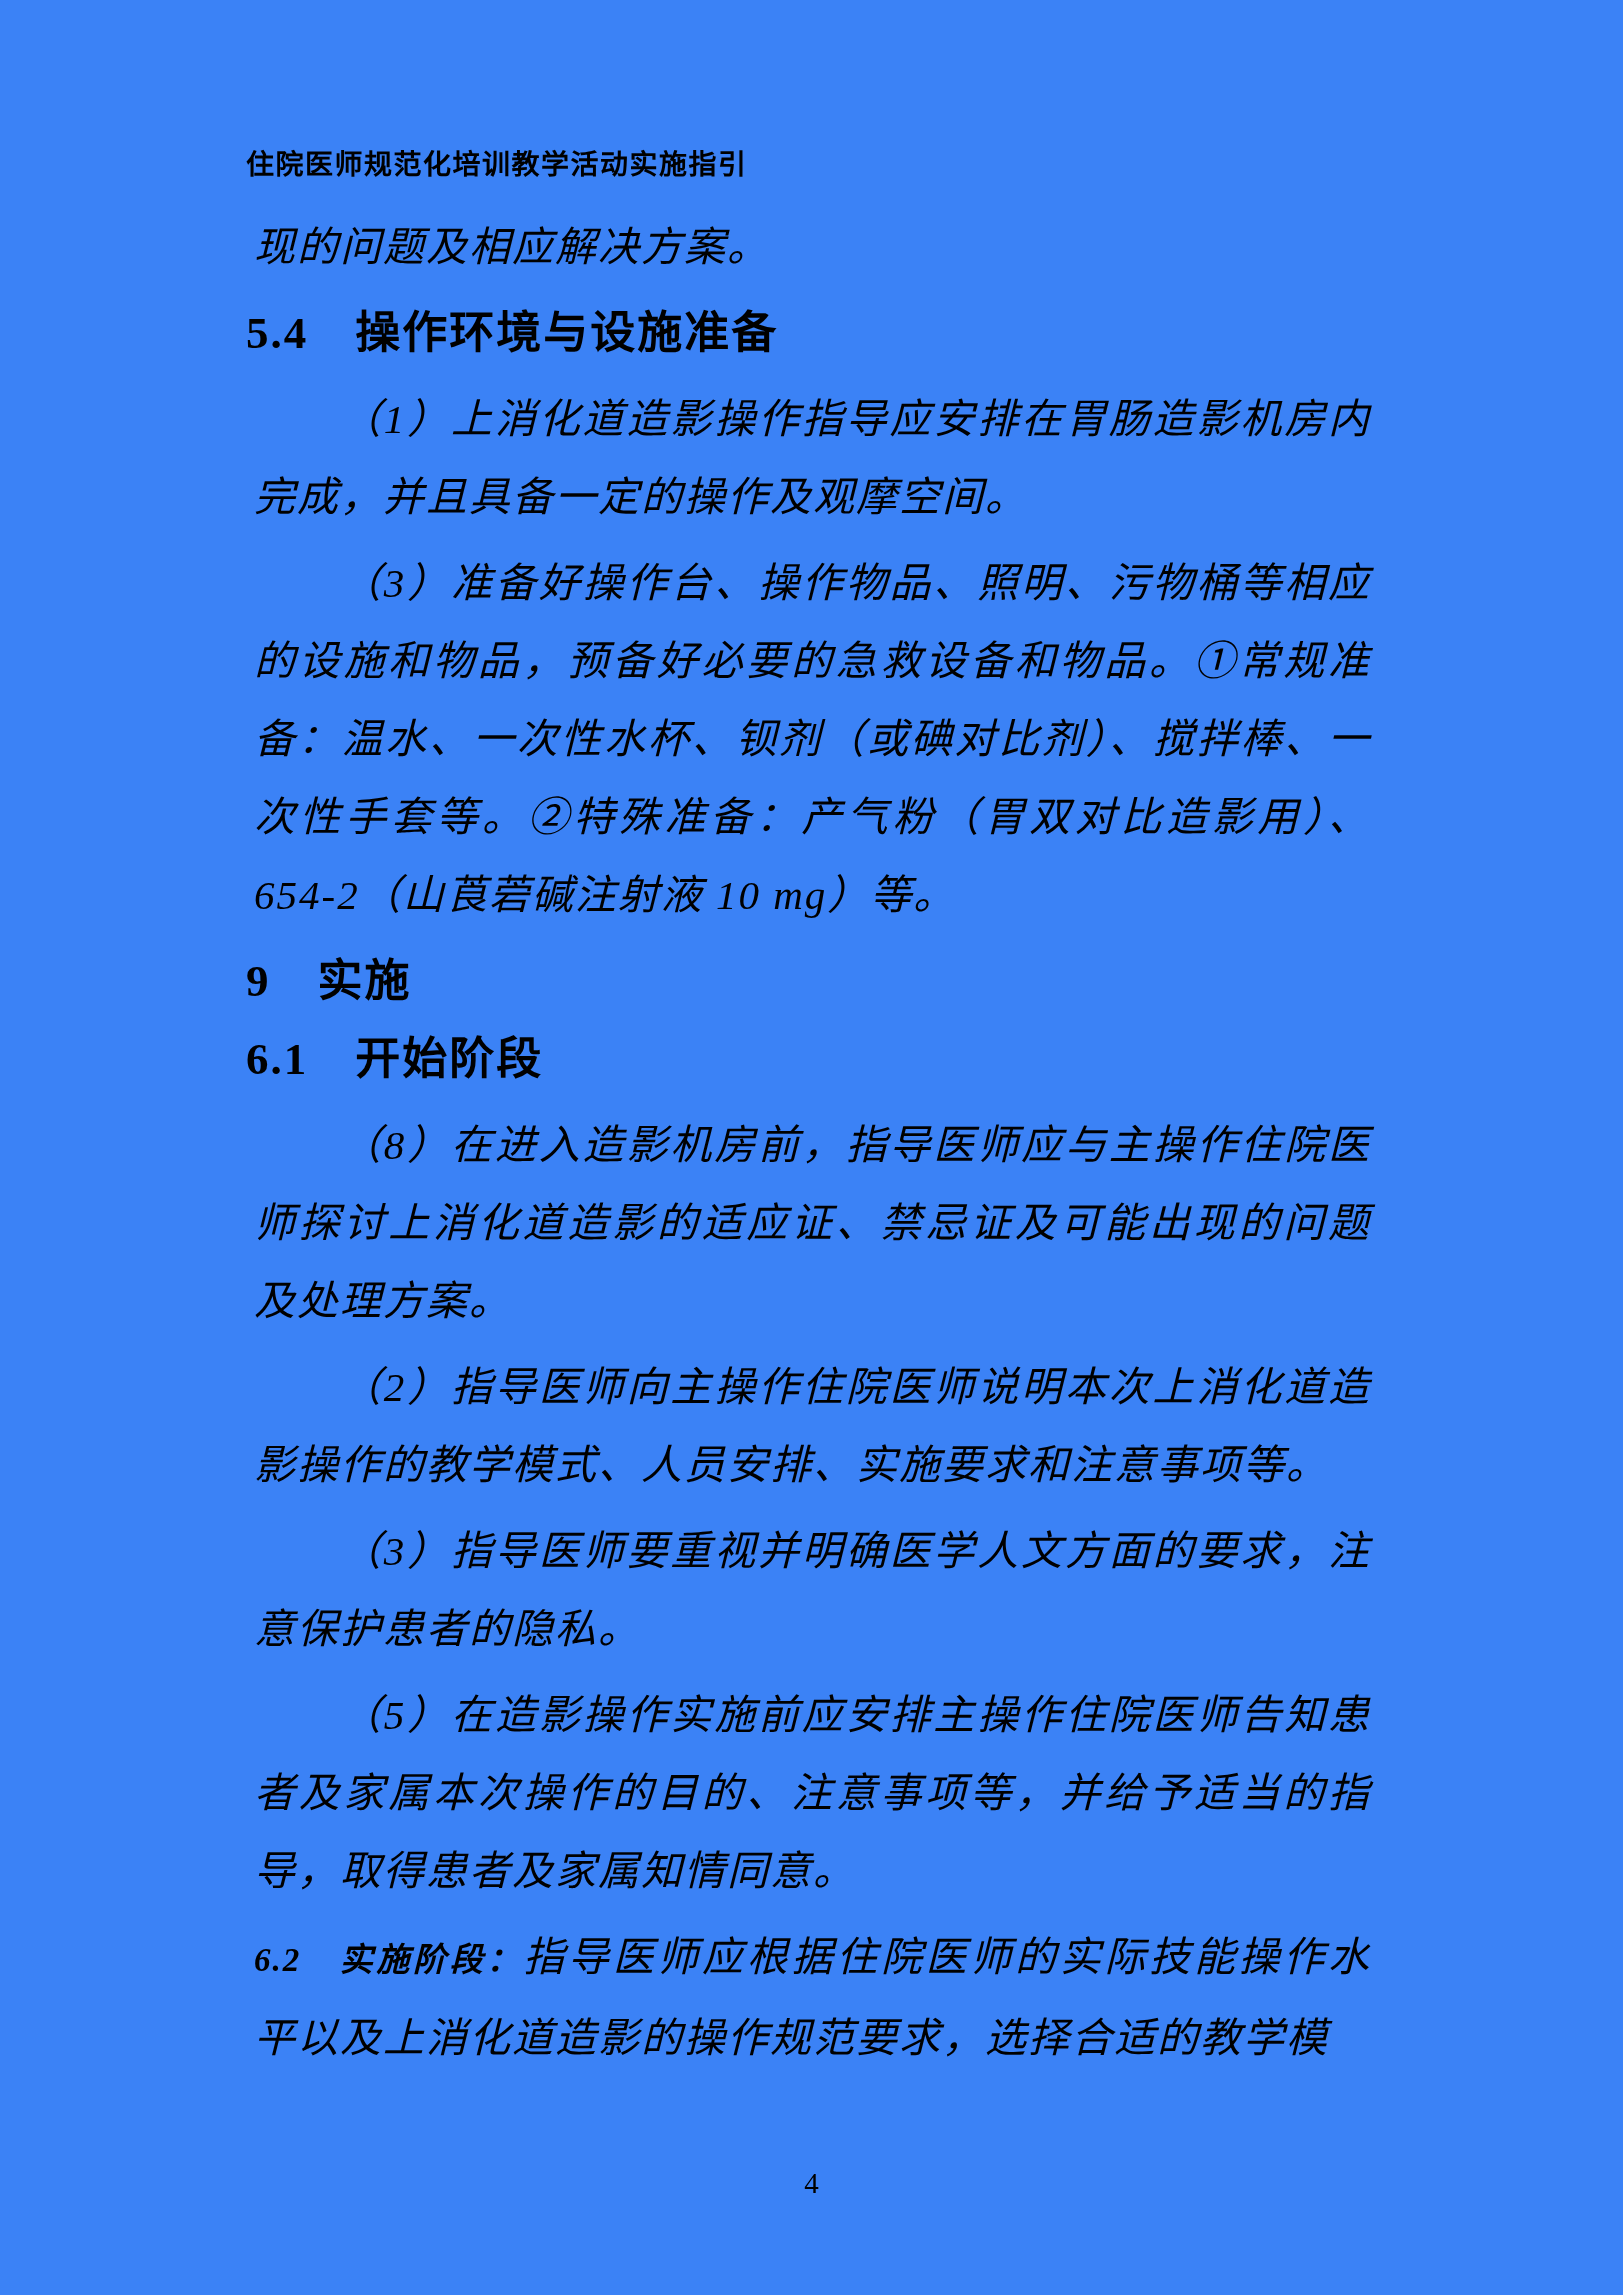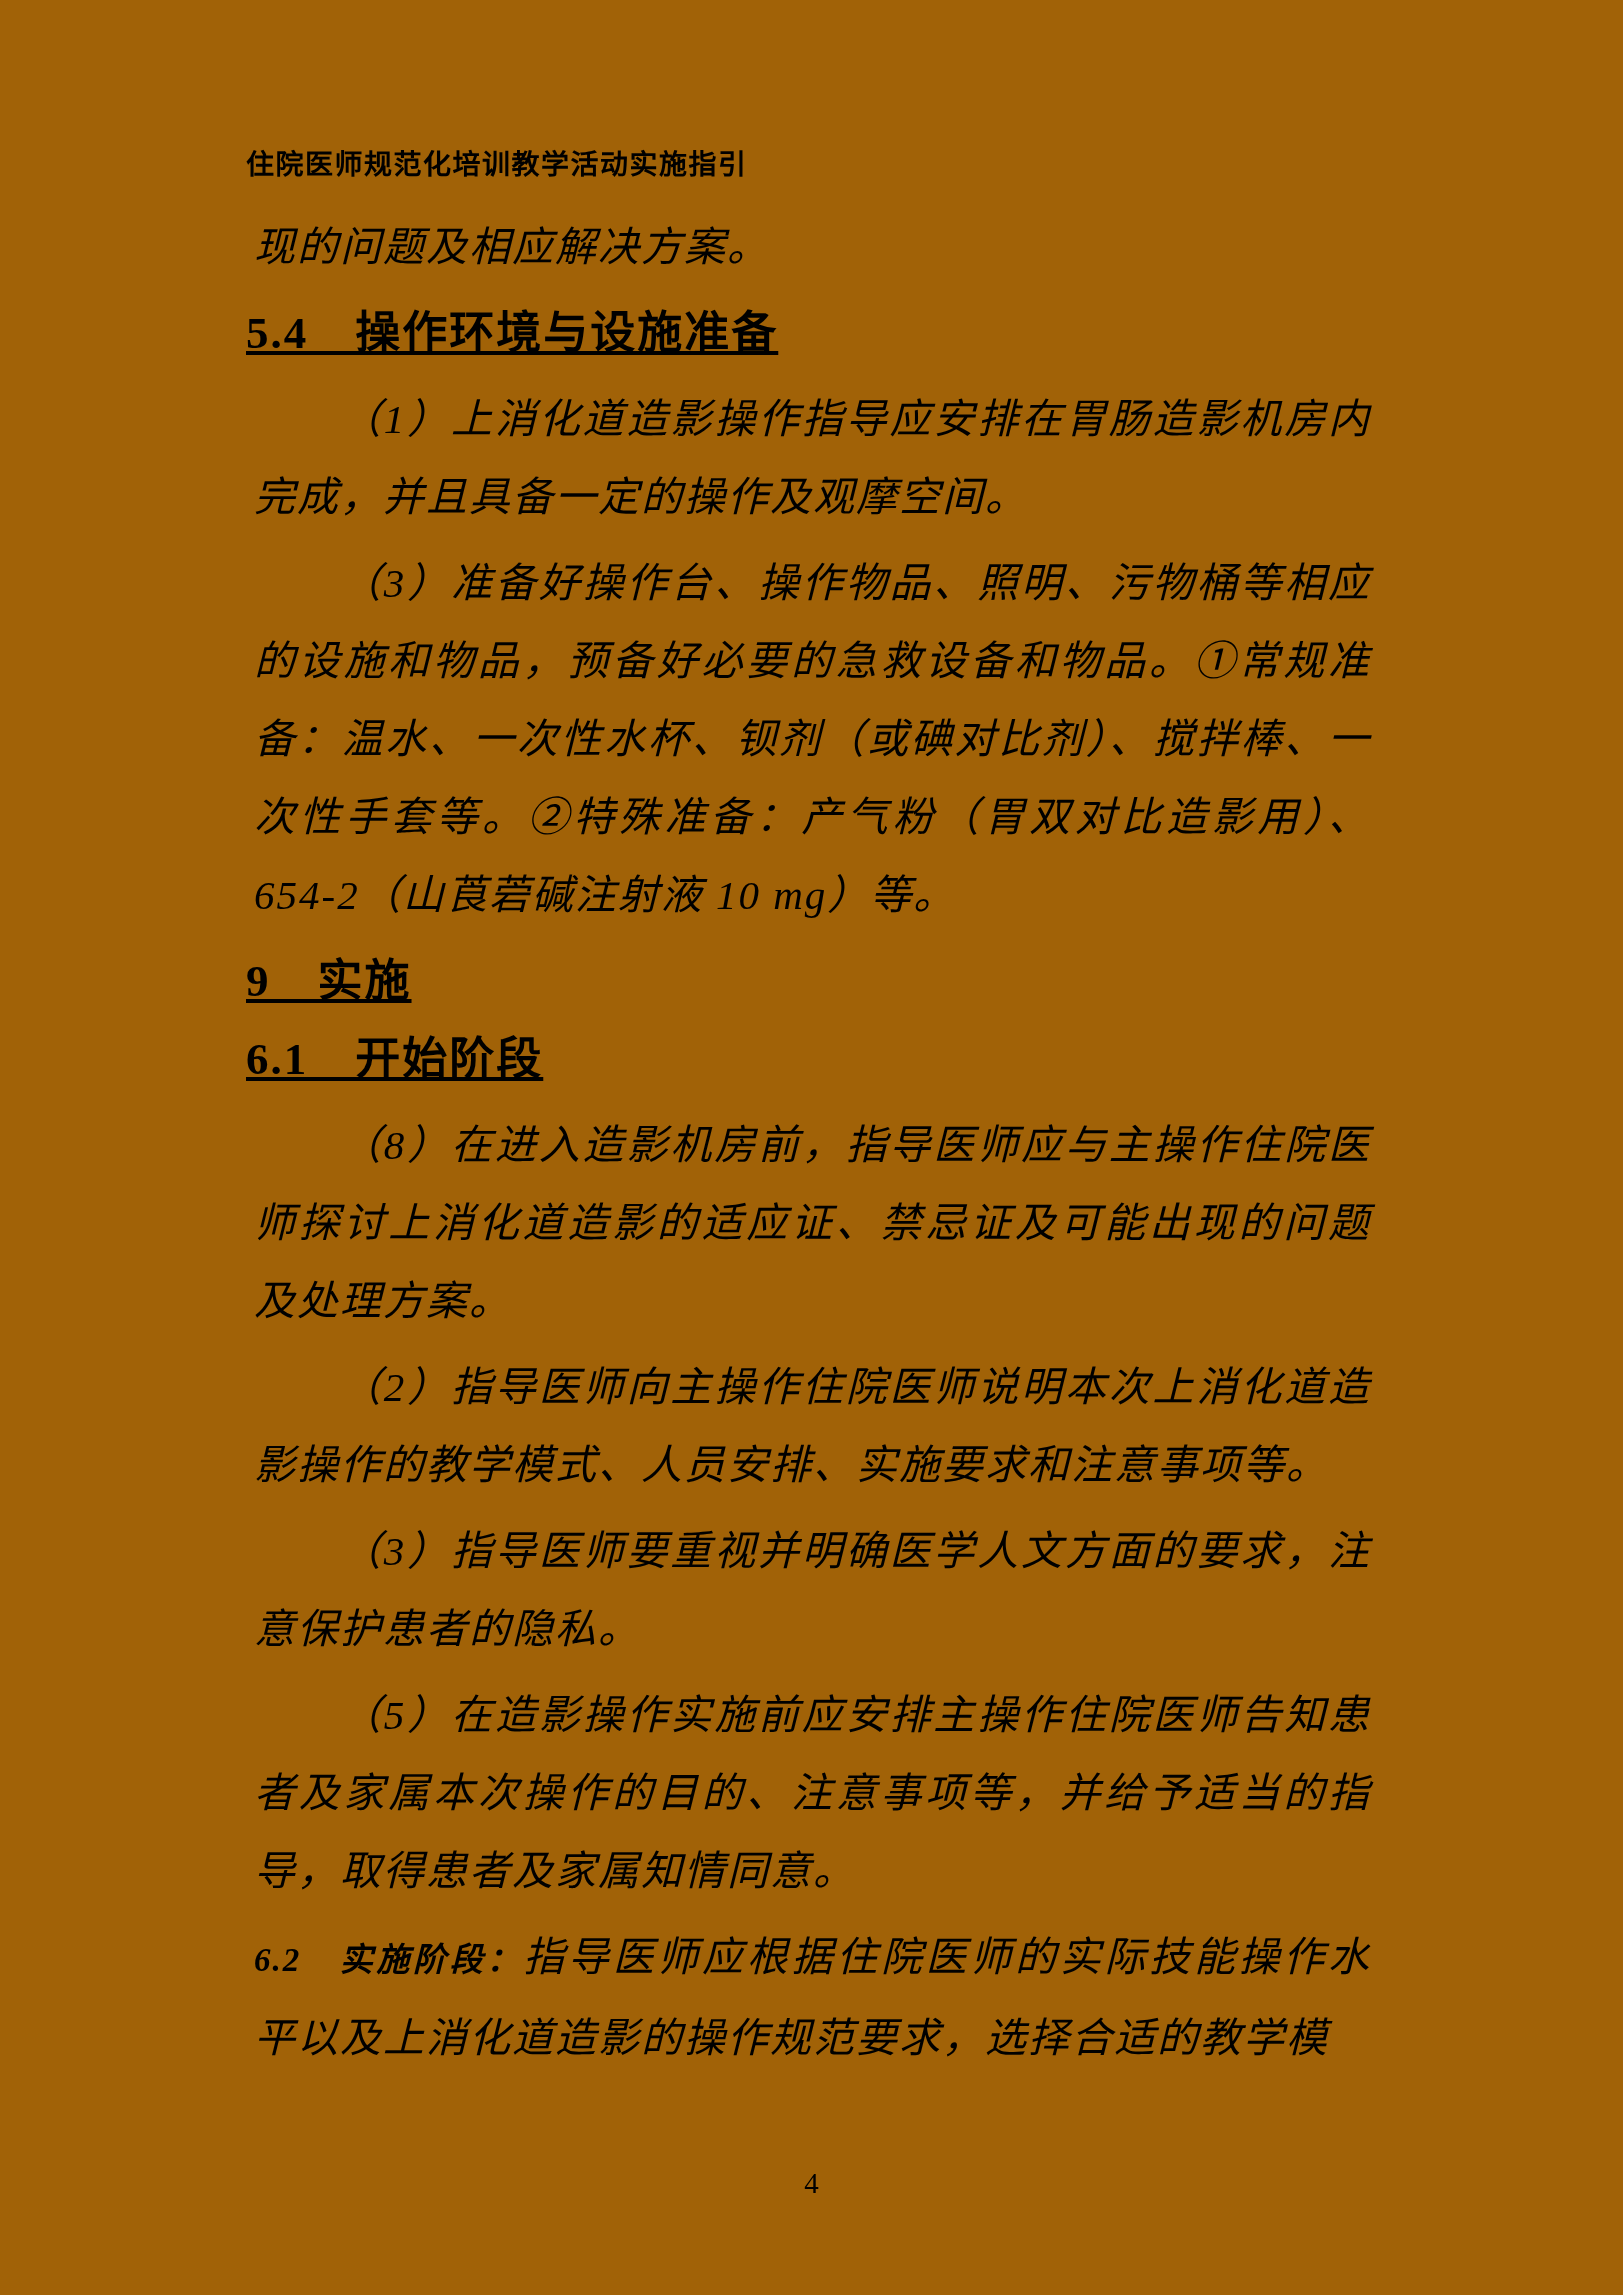--- a/index.html
+++ b/index.html
@@ -5,21 +5,21 @@
   html, body {
     margin: 0;
     padding: 0;
     background: #ffffff;
   }
   .page {
     position: relative;
     width: 1623px;
     height: 2295px;
     box-sizing: border-box;
-    background: #a16207;
+    background: #3b82f6;
     color: #000000;
     padding: 151px 244px 0 246px;
     font-family: "Liberation Serif", "DejaVu Serif", serif;
     overflow: hidden;
   }
   .page-header {
     font-size: 28px;
     line-height: 28px;
     font-weight: bold;
     letter-spacing: 1.5px;
@@ -40,21 +40,20 @@
   }
   .no-indent {
     text-indent: 0;
   }
   .heading {
     margin: 0;
     font-weight: bold;
     font-size: 45px;
     text-indent: 0;
     text-align: left;
-    text-decoration: underline;
   }
   .heading-inline {
     font-weight: bold;
     font-size: 33px;
   }
   .page-number {
     position: absolute;
     left: 0;
     right: 0;
     top: 2169px;

